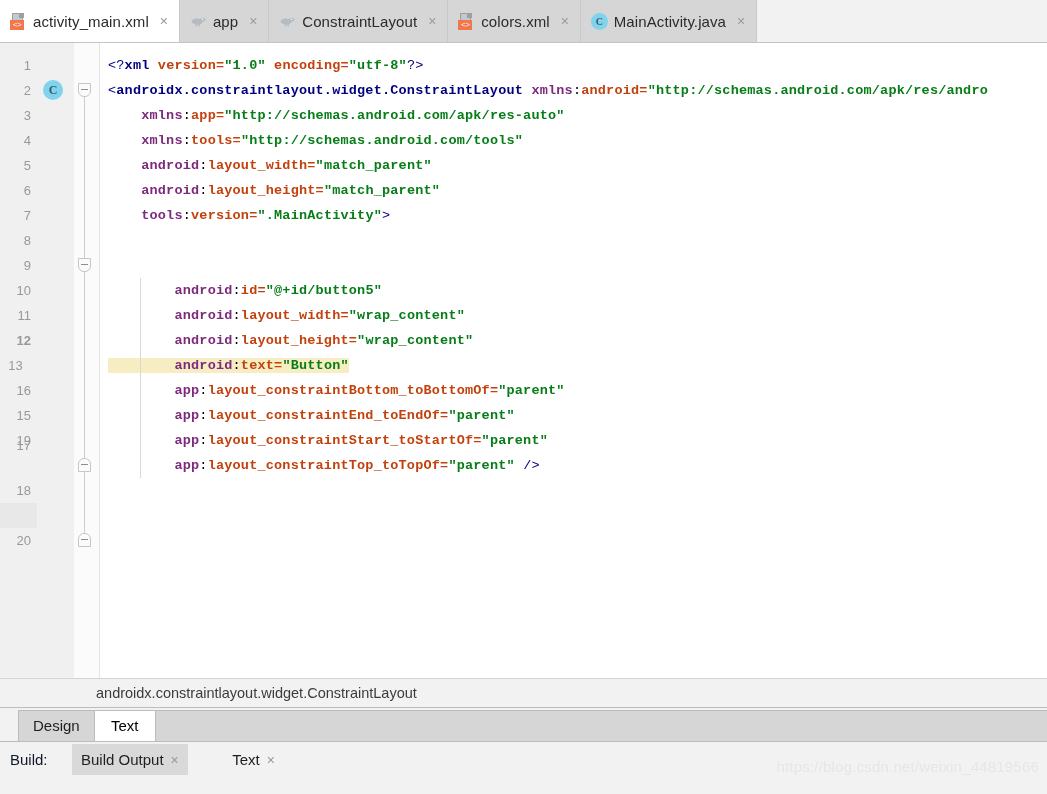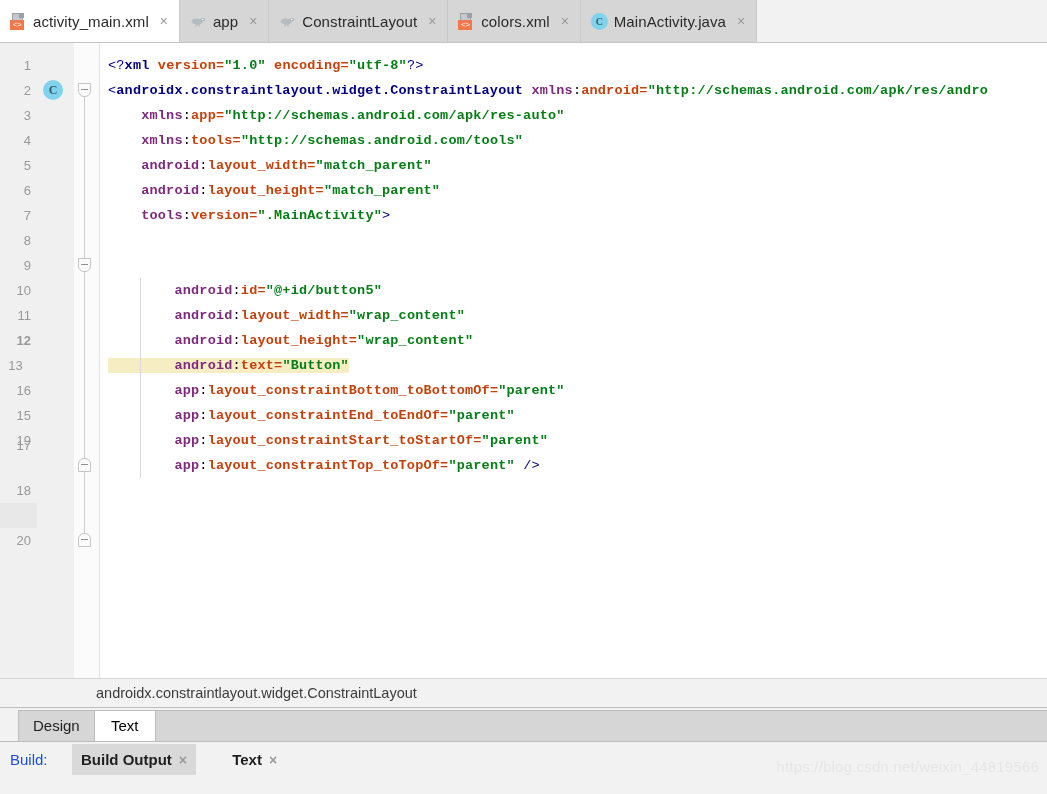--- a/index.html
+++ b/index.html
@@ -316,33 +316,32 @@
     left: 0; top: 742px;
     width: 1047px;
     height: 52px;
     background: #f2f2f2;
   }
   #buildbar .blabel {
     position: absolute;
     left: 10px; top: 0;
     line-height: 36px;
     font-size: 15px;
-    color: #1d4ed8;
+    color: #0f172a;
   }
   .btab {
     position: absolute;
     top: 2px;
     height: 31px;
     display: flex;
     align-items: center;
     padding: 0 9px;
     font-size: 15px;
     color: #1f1f1f;
     gap: 7px;
-    font-weight: bold;
   }
   .btab.sel {
     background: #d9d9d9;
   }
   .btab .bclose {
     color: #9a9a9a;
     font-size: 14px;
     line-height: 1;
   }
   

